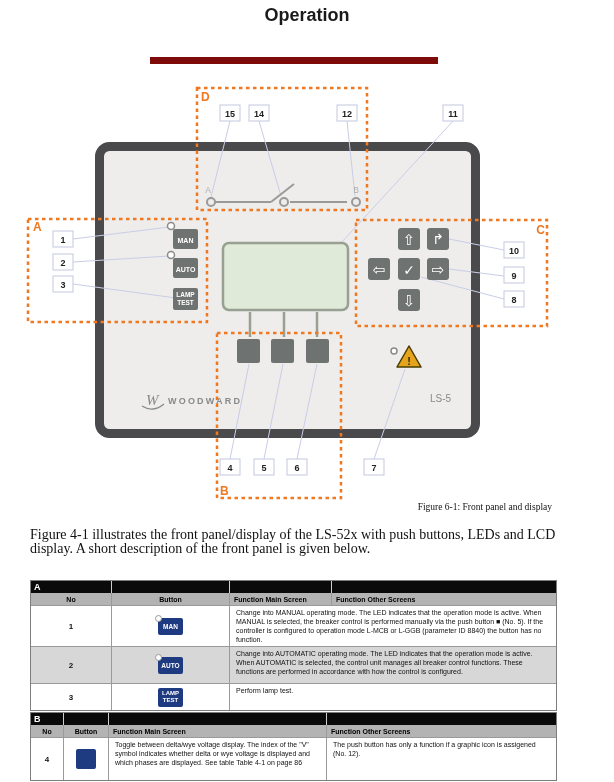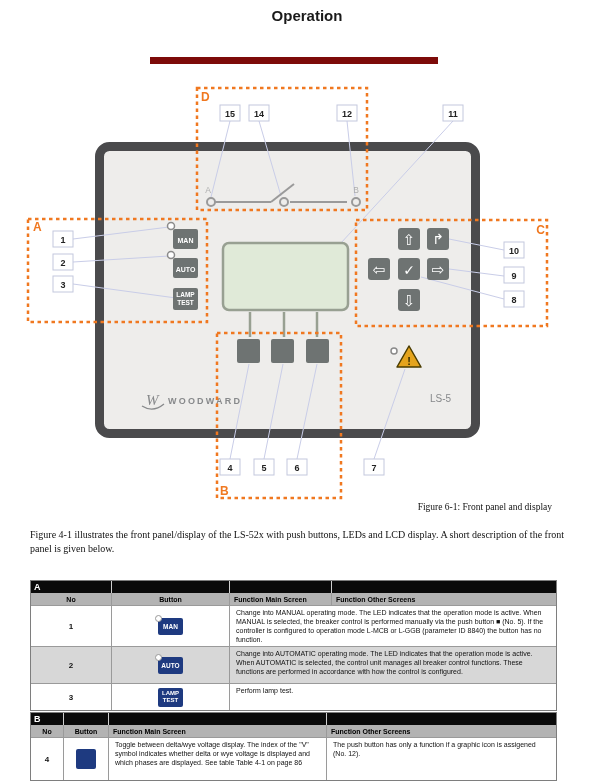--- a/index.html
+++ b/index.html
@@ -2,31 +2,31 @@
 <html><head>
 <meta charset="utf-8">
 <style>
   html,body{margin:0;padding:0;background:#fff;}
   #page{position:relative;width:614px;height:782px;background:#ffffff;overflow:hidden;
         font-family:"Liberation Sans",sans-serif;color:#111;}
 
   
   .doc-header{position:absolute;top:6px;left:0;width:614px;text-align:center;line-height:19px;}
   .doc-header .chapter{font-size:15px;font-weight:normal;color:#1a1a1a;}
-  .doc-header .title{font-size:15px;font-weight:bold;color:#1a1a1a;}
+  .doc-header .title{font-size:18px;font-weight:bold;color:#1a1a1a;}
   .red-rule{position:absolute;left:150px;top:57px;width:288px;height:7px;background:#7d0b09;}
 
   
   .fig-svg{position:absolute;left:0;top:0;}
   .fig-caption{position:absolute;top:502px;right:62px;font-family:"Liberation Serif",serif;
                font-size:9.5px;color:#111;}
 
   
   .intro{position:absolute;left:30px;top:528px;width:540px;font-family:"Liberation Serif",serif;
-         font-size:10px;line-height:13.5px;color:#111;}
+         font-size:14px;line-height:13.5px;color:#111;}
 
   
   .tbl{position:absolute;left:30px;width:527px;font-size:7px;line-height:9px;
        border:1px solid #7e7e7e;box-sizing:border-box;background:#fff;}
   .tbl-a{top:580px;}
   .tbl-b{top:712px;}
   .trow{display:flex;align-items:stretch;}
   .tcell{box-sizing:border-box;border-left:1px solid #9a9a9a;padding:1px 4px;}
   .tcell:first-child{border-left:none;}
   .black-bar .tcell{background:#0a0a0a;color:#fff;font-weight:bold;font-size:9px;

